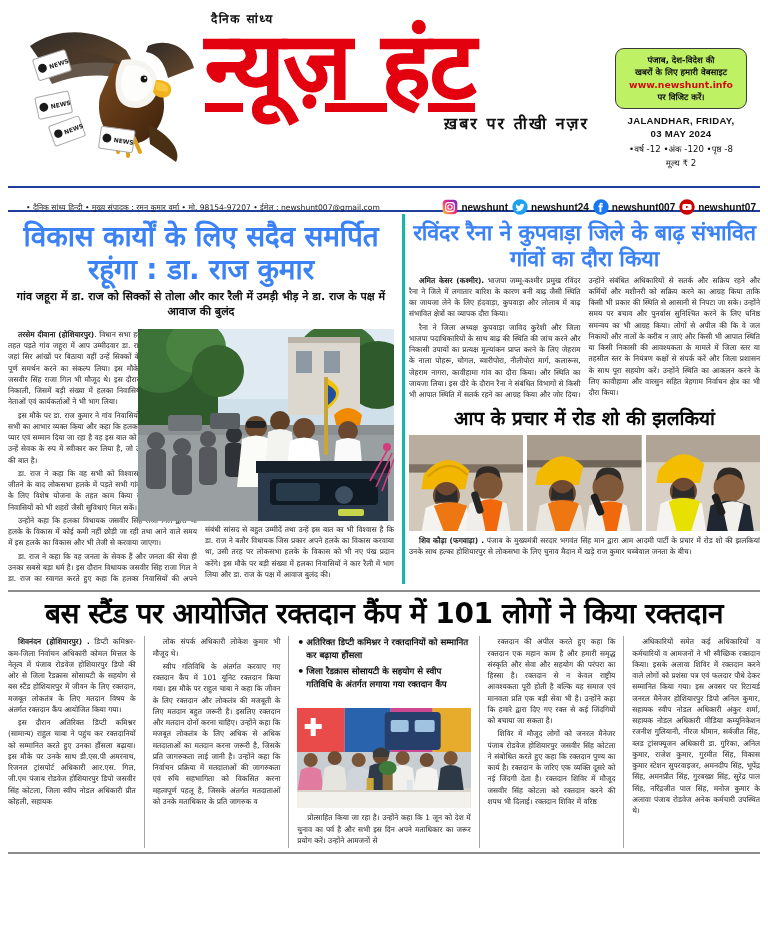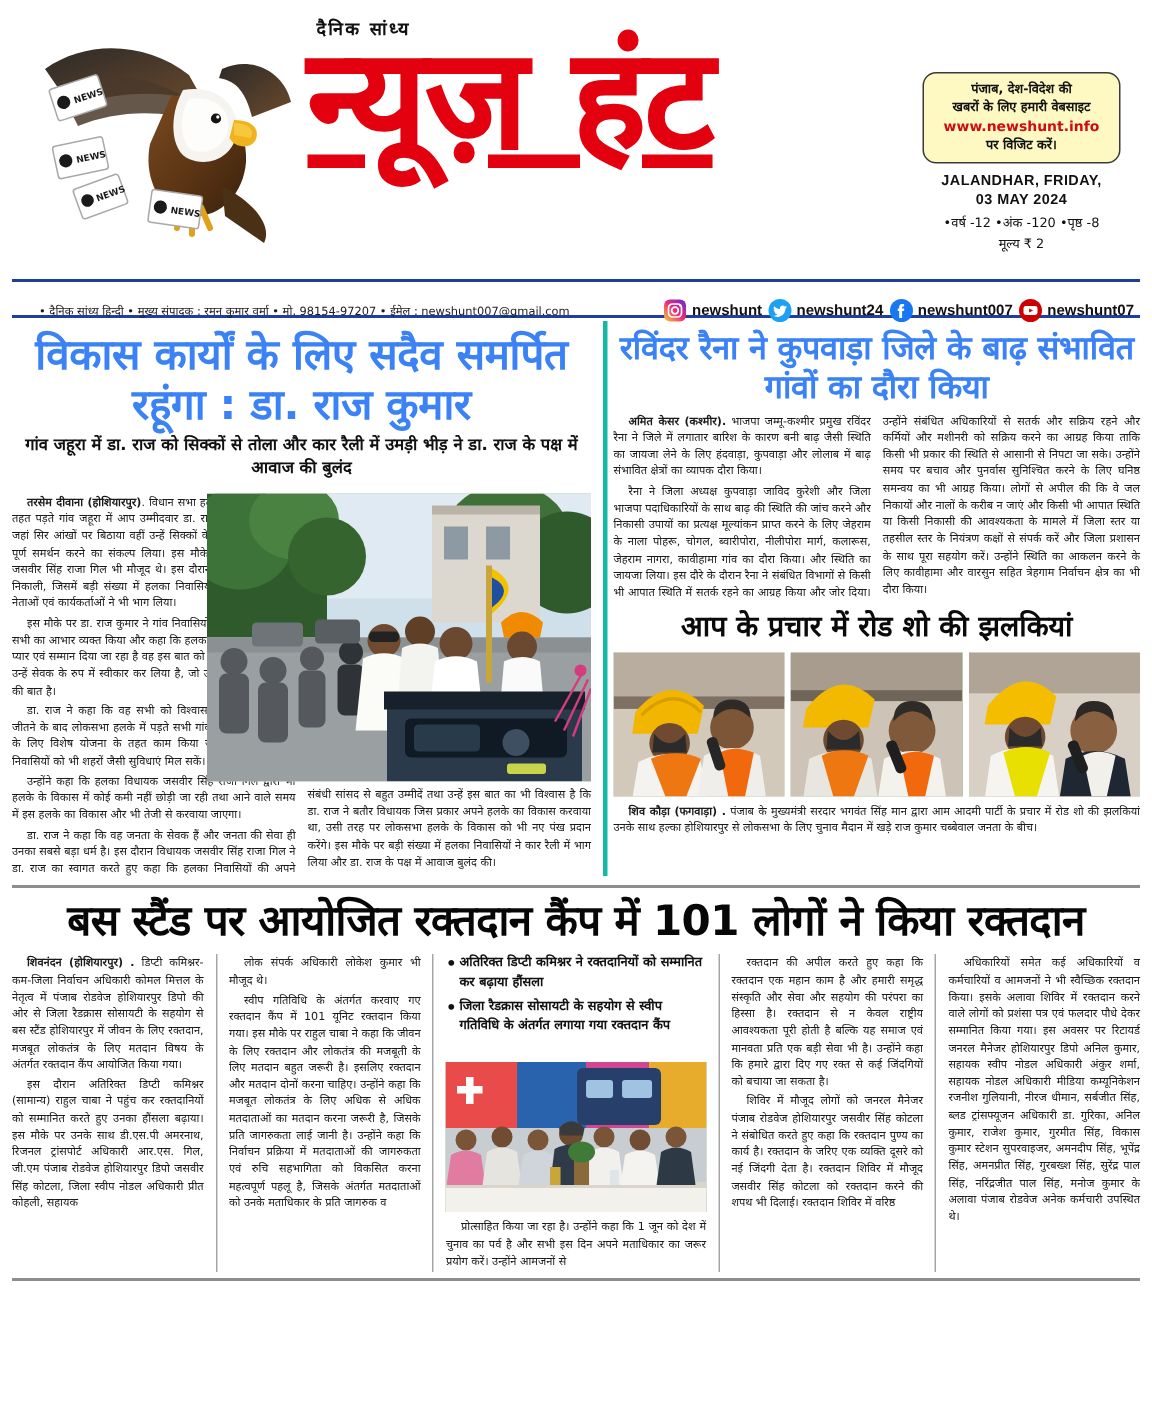--- a/index.html
+++ b/index.html
@@ -37,21 +37,21 @@
     -webkit-text-stroke: 1px #e3000f;
   }
   .tagline {
     font-family: "DejaVu Sans", sans-serif;
     font-size: 16px; font-weight: 700; color: #111;
     letter-spacing: 2px; text-align: right; padding-right: 6px; margin-top: 2px;
   }
 
   .web-badge {
     position: absolute; left: 615px; top: 48px; width: 132px;
-    background: #fef9c3; border: 1.5px solid #3a3a3a; border-radius: 9px;
+    background: #bef264; border: 1.5px solid #3a3a3a; border-radius: 9px;
     padding: 5px 4px 5px; text-align: center;
   }
   .web-badge div {
     font-family: "DejaVu Sans", sans-serif;
     font-size: 8.5px; line-height: 1.42; color: #111; font-weight: 600;
   }
   .web-badge .url { color: #d10a10; font-weight: 700; font-size: 9.3px; }
 
   .dateline {
     position: absolute; left: 600px; top: 115px; width: 162px; text-align: center;
@@ -213,20 +213,21 @@
             <circle cx="89" cy="123" r="4.4" fill="#1a1a1a"></circle>
             <text x="96" y="126" fill="#1a1a1a">NEWS</text>
           </g>
         </g>
       </svg>
     </div>
 
     <div class="title-block">
       <div class="pretitle">दैनिक सांध्य</div>
       <div class="maintitle">न्यूज़ हंट</div>
+      <div class="tagline">ख़बर पर तीखी नज़र</div>
     </div>
 
     <div class="web-badge">
       <div>पंजाब, देश-विदेश की</div>
       <div>खबरों के लिए हमारी वेबसाइट</div>
       <div class="url">www.newshunt.info</div>
       <div>पर विजिट करें।</div>
     </div>
 
     <div class="dateline">

